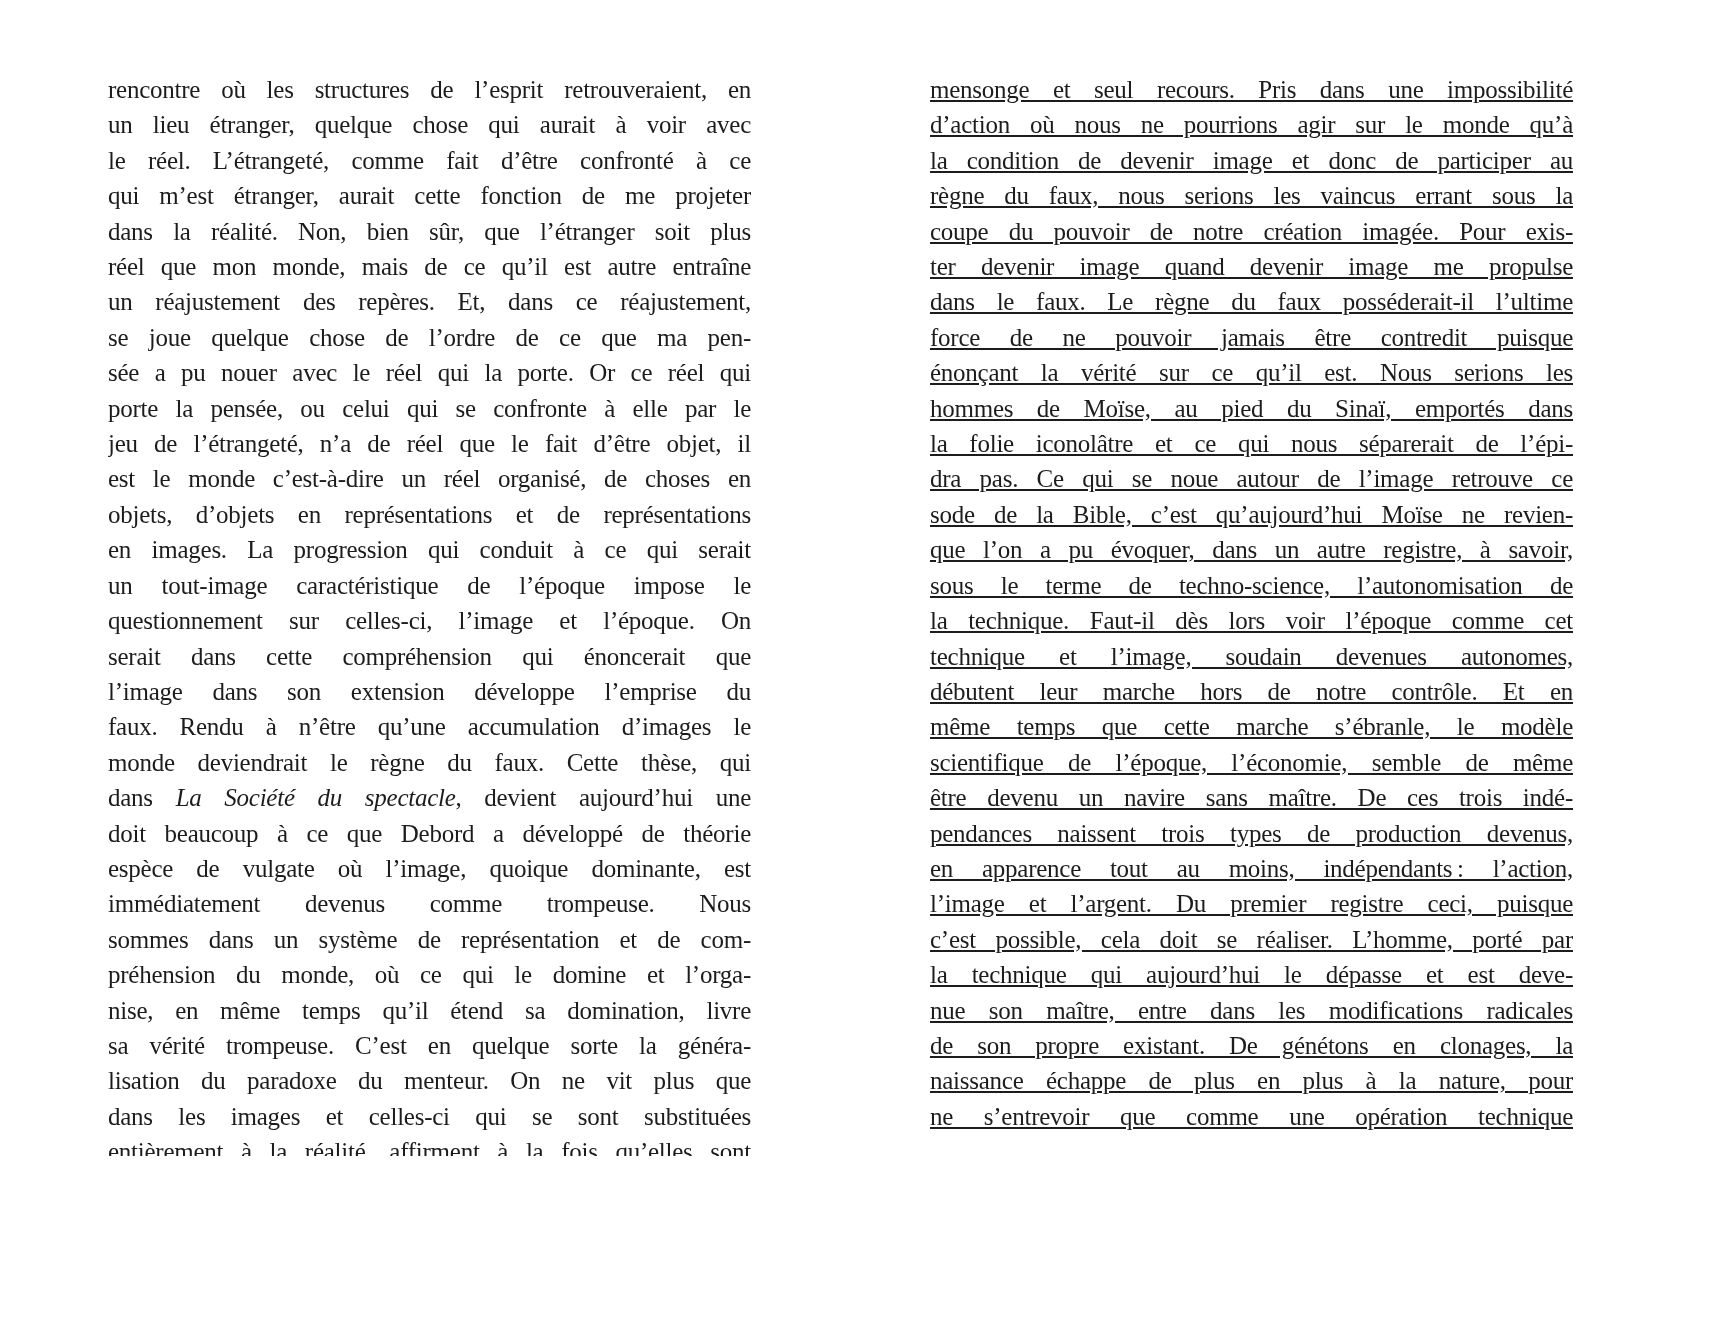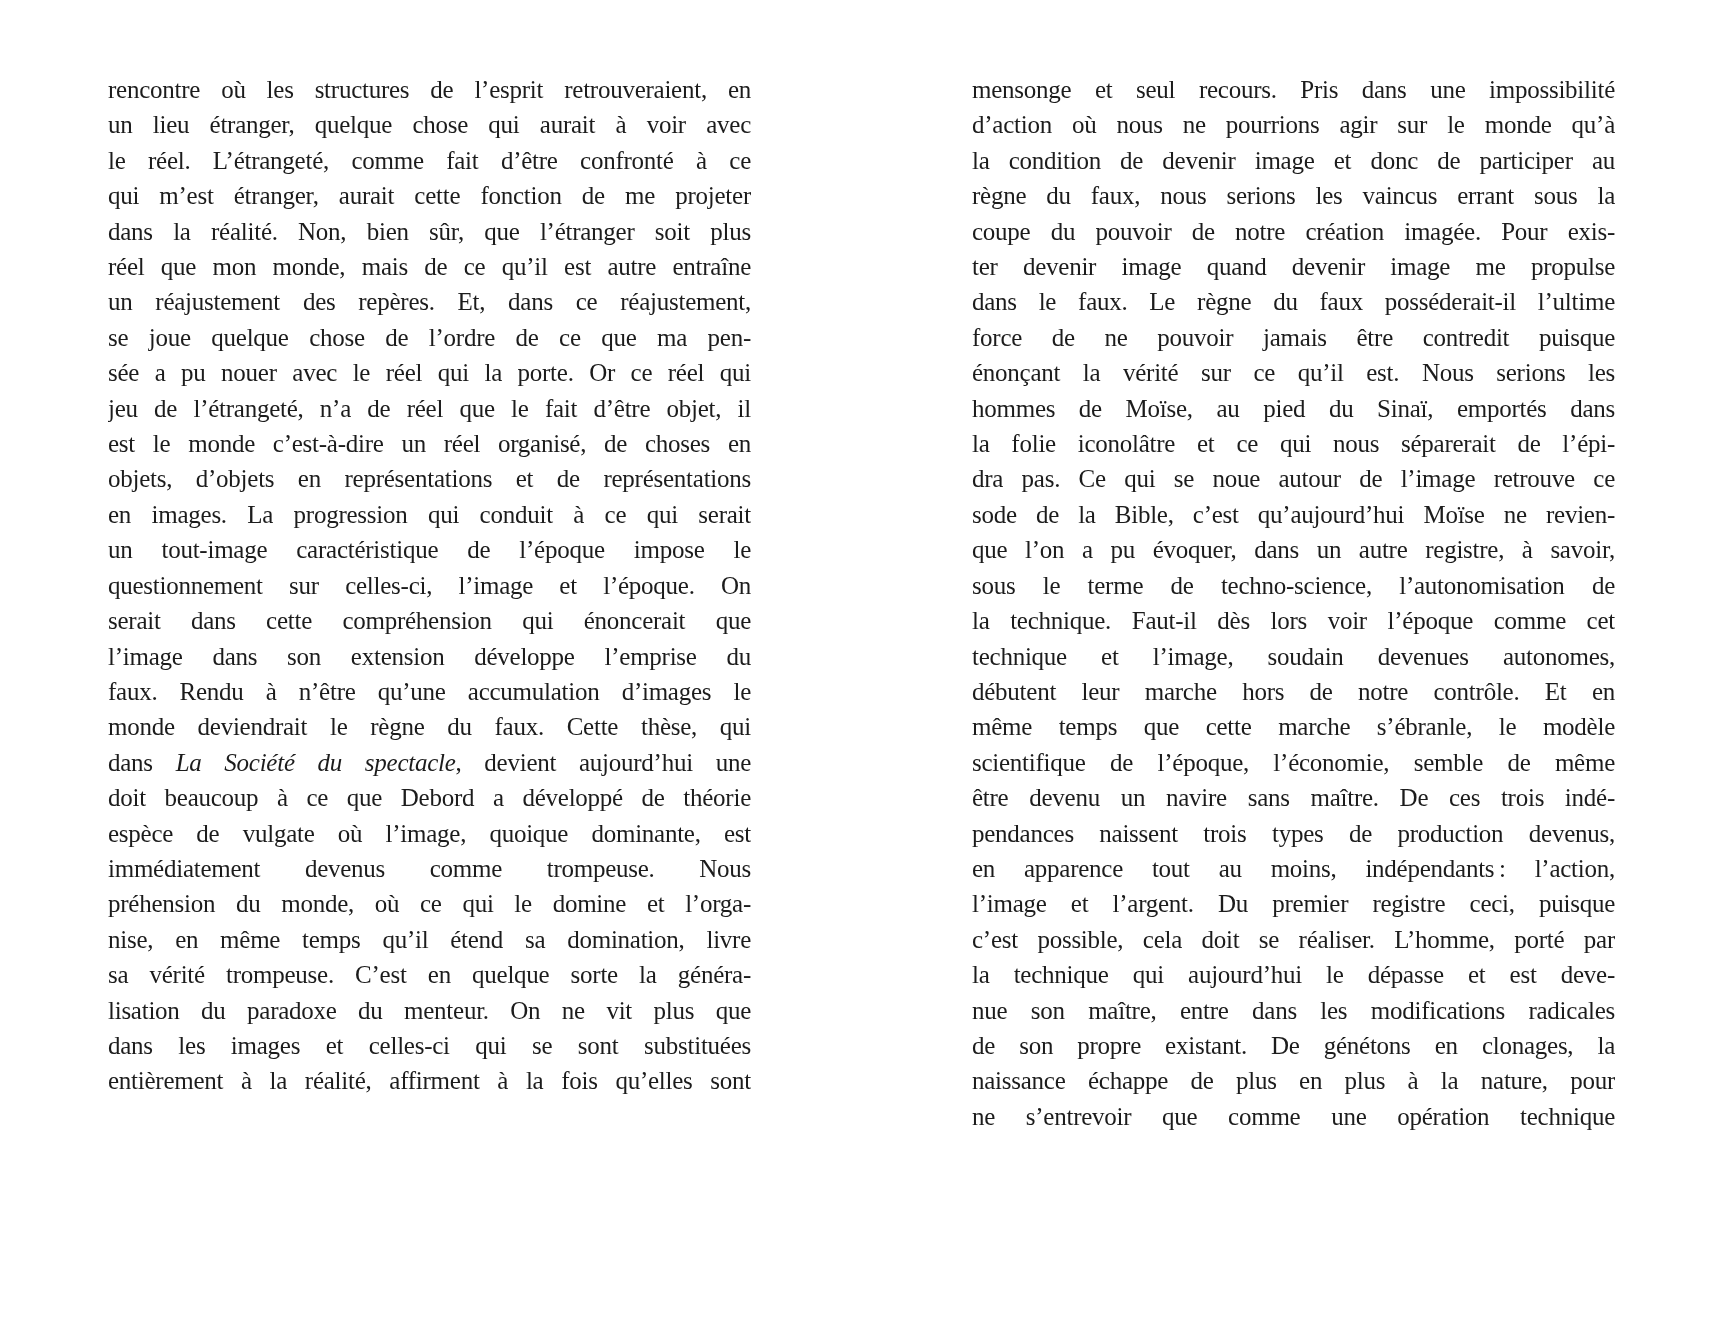--- a/index.html
+++ b/index.html
@@ -15,21 +15,21 @@
     font-family: "Liberation Serif", serif;
     color: #1c1c1c;
     overflow: hidden;
   }
   .textblock {
     position: absolute;
     top: 72px;
     width: 643px;
   }
   .page-left .textblock  { left: 108px; }
-  .page-right .textblock { left: 972px; }
+  .page-right .textblock { left: 930px; text-decoration: underline; }
   .line {
     font-size: 25px;
     line-height: 35.42px;
     height: 35.42px;
     overflow: hidden;
     letter-spacing: -0.25px;
     text-align: justify;
     text-align-last: justify;
     -moz-text-align-last: justify;
   }
@@ -57,34 +57,36 @@
     <div class="textblock">
         <div class="line"><span>rencontre où les structures de l’esprit retrouveraient, en</span></div>
         <div class="line"><span>un lieu étranger, quelque chose qui aurait à voir avec</span></div>
         <div class="line"><span>le réel. L’étrangeté, comme fait d’être confronté à ce</span></div>
         <div class="line"><span>qui m’est étranger, aurait cette fonction de me projeter</span></div>
         <div class="line"><span>dans la réalité. Non, bien sûr, que l’étranger soit plus</span></div>
         <div class="line"><span>réel que mon monde, mais de ce qu’il est autre entraîne</span></div>
         <div class="line"><span>un réajustement des repères. Et, dans ce réajustement,</span></div>
         <div class="line"><span>se joue quelque chose de l’ordre de ce que ma pen-</span></div>
         <div class="line"><span>sée a pu nouer avec le réel qui la porte. Or ce réel qui</span></div>
+        <div class="line"><span>porte la pensée, ou celui qui se confronte à elle par le</span></div>
         <div class="line"><span>jeu de l’étrangeté, n’a de réel que le fait d’être objet, il</span></div>
         <div class="line"><span>est le monde c’est-à-dire un réel organisé, de choses en</span></div>
         <div class="line"><span>objets, d’objets en représentations et de représentations</span></div>
         <div class="line"><span>en images. La progression qui conduit à ce qui serait</span></div>
         <div class="line"><span>un tout-image caractéristique de l’époque impose le</span></div>
         <div class="line"><span>questionnement sur celles-ci, l’image et l’époque. On</span></div>
         <div class="line"><span>serait dans cette compréhension qui énoncerait que</span></div>
         <div class="line"><span>l’image dans son extension développe l’emprise du</span></div>
         <div class="line"><span>faux. Rendu à n’être qu’une accumulation d’images le</span></div>
         <div class="line"><span>monde deviendrait le règne du faux. Cette thèse, qui</span></div>
         <div class="line"><span>dans </span><i>La Société du spectacle</i><span>, devient aujourd’hui une</span></div>
         <div class="line"><span>doit beaucoup à ce que Debord a développé de théorie</span></div>
         <div class="line"><span>espèce de vulgate où l’image, quoique dominante, est</span></div>
         <div class="line"><span>immédiatement devenus comme trompeuse. Nous</span></div>
+        <div class="line"><span>sommes dans un système de représentation et de com-</span></div>
         <div class="line"><span>préhension du monde, où ce qui le domine et l’orga-</span></div>
         <div class="line"><span>nise, en même temps qu’il étend sa domination, livre</span></div>
         <div class="line"><span>sa vérité trompeuse. C’est en quelque sorte la généra-</span></div>
         <div class="line"><span>lisation du paradoxe du menteur. On ne vit plus que</span></div>
         <div class="line"><span>dans les images et celles-ci qui se sont substituées</span></div>
         <div class="line"><span>entièrement à la réalité, affirment à la fois qu’elles sont</span></div>
       </div>
     <div class="folio">6</div>
   </section>
 

